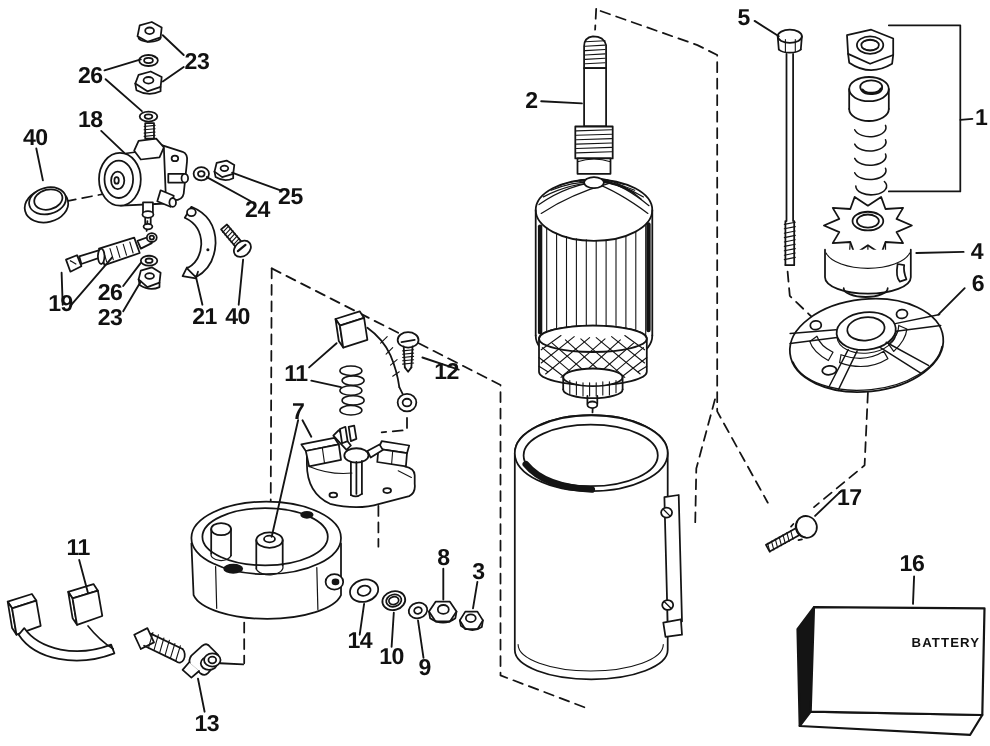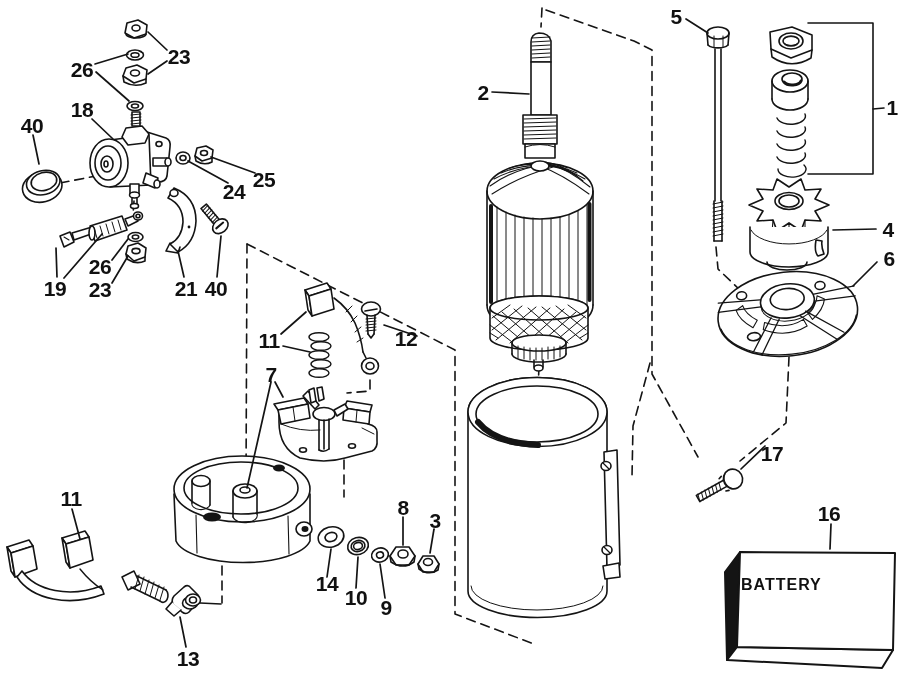--- a/index.html
+++ b/index.html
@@ -7,22 +7,22 @@
     position:relative;width:900px;height:678px;background:#fff;overflow:hidden;
     font-family:"Liberation Sans","DejaVu Sans",sans-serif;
   }
   .stage svg{position:absolute;left:0;top:0;}
   .co{
     position:absolute;transform:translate(-50%,-50%);
     font-weight:bold;font-size:21px;line-height:1;color:#111;white-space:nowrap;
     letter-spacing:-0.5px;
   }
   .battery-label{
-    position:absolute;left:741px;top:575px;width:150px;text-align:left;
-    font-weight:bold;font-size:16px;line-height:19px;letter-spacing:1px;color:#111;
+    position:absolute;left:741px;top:575px;width:150px;text-align:right;
+    font-weight:bold;font-size:12px;line-height:19px;letter-spacing:1px;color:#111;
   }
 </style>
 </head>
 <body>
 
 <div class="stage">
 
 <svg width="900" height="678" viewBox="0 0 900 678" fill="none" stroke="#141414" stroke-width="1.6" stroke-linecap="round" stroke-linejoin="round">
 
   <g stroke-dasharray="9 6" stroke-width="1.6">
@@ -415,21 +415,21 @@
     <path d="M200,603 L221,604"></path>
   </g>
 </svg>
 
   <span class="co" style="left:82px;top:69px">26</span>
   <span class="co" style="left:179px;top:56px">23</span>
   <span class="co" style="left:32px;top:125px">40</span>
   <span class="co" style="left:82px;top:109px">18</span>
   <span class="co" style="left:234px;top:191px">24</span>
   <span class="co" style="left:264px;top:179px">25</span>
-  <span class="co" style="left:55px;top:288px">19</span>
+  <span class="co" style="left:55px;top:276px">19</span>
   <span class="co" style="left:100px;top:266px">26</span>
   <span class="co" style="left:100px;top:289px">23</span>
   <span class="co" style="left:186px;top:288px">21</span>
   <span class="co" style="left:216px;top:288px">40</span>
   <span class="co" style="left:483px;top:92px">2</span>
   <span class="co" style="left:676px;top:16px">5</span>
   <span class="co" style="left:892px;top:107px">1</span>
   <span class="co" style="left:888px;top:229px">4</span>
   <span class="co" style="left:889px;top:258px">6</span>
   <span class="co" style="left:772px;top:453px">17</span>

